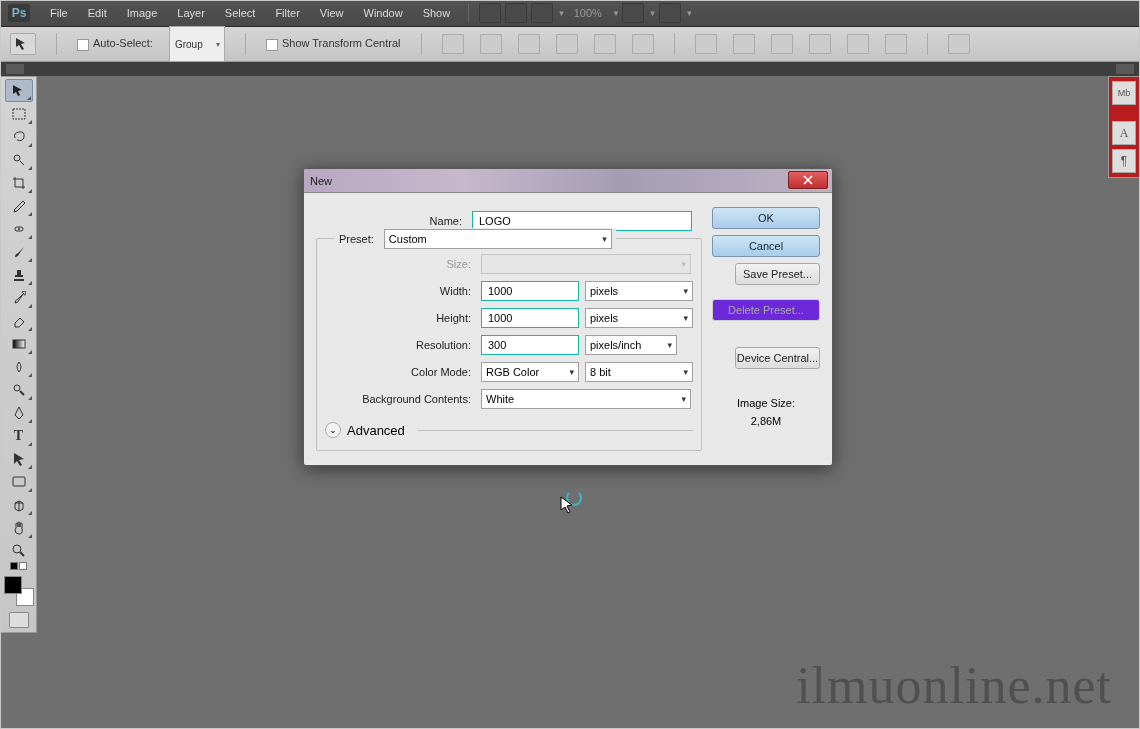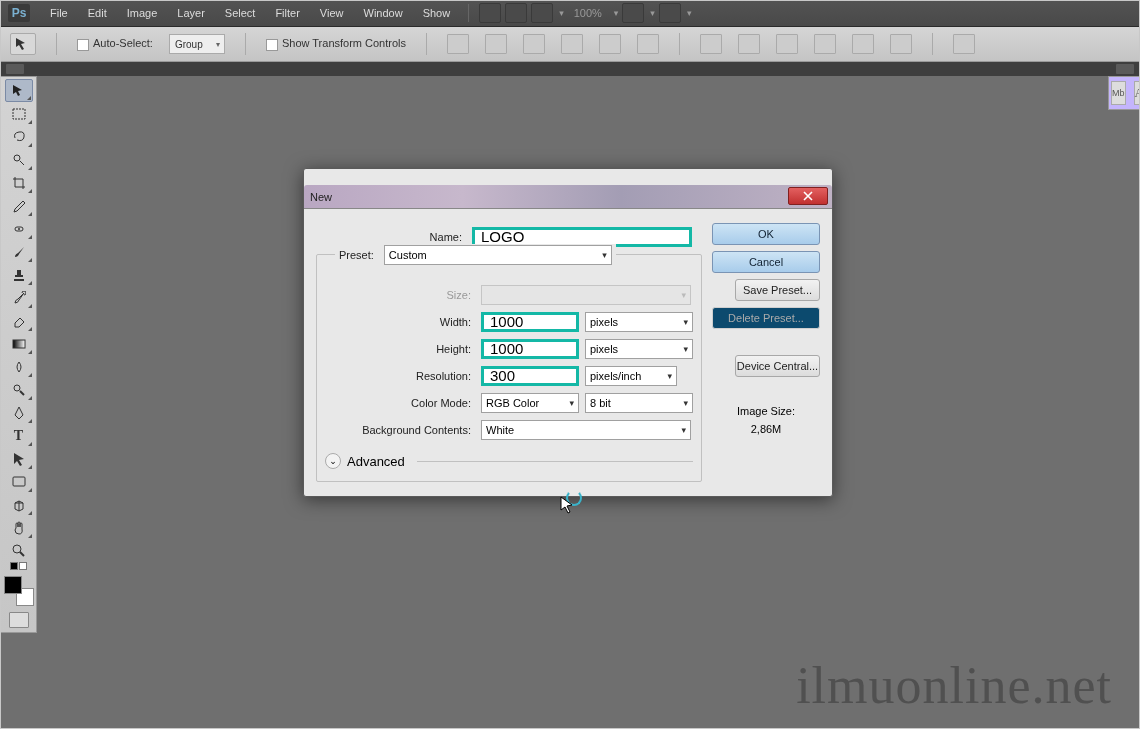--- a/index.html
+++ b/index.html
@@ -14,21 +14,21 @@
 .zoom-label { color: #999; font-size: 11px; padding: 0 6px;}
 .dd-arrow{ color:#999; font-size:9px; margin-left:2px;}
 .workspace-tabs { margin-left: auto; display: flex; gap: 2px; }
 .ws-tab { padding: 5px 12px; font-size: 10px; color: #ccc; letter-spacing: 0.5px;}
 .ws-tab.active { background: #767676; color: #fff; border-radius: 2px;}
 
 
 .optbar { height: 35px; background: linear-gradient(#d5d5d5, #c4c4c4); display: flex; align-items: center; padding: 0 10px; font-size: 11px; color: #333; border-bottom: 1px solid #9a9a9a; gap:16px;}
 .opt-tool-icon{ width:26px; height:22px; display:flex; align-items:center; justify-content:center; border:1px solid #aaa; border-radius:2px; background:#d8d8d8;}
 .opt-checkbox{ width:12px; height:12px; border:1px solid #999; background:#fff; display:inline-block; vertical-align:middle; margin-right:4px;}
-.opt-select { height: 20px; border: 1px solid #aaa; background: #eee; font-size: 10px; padding: 1px 16px 1px 5px; position:relative; display:inline-flex; align-items:center;}
+.opt-select { height: 36px; border: 1px solid #aaa; background: #eee; font-size: 10px; padding: 1px 16px 1px 5px; position:relative; display:inline-flex; align-items:center;}
 .opt-select::after{content:"▾"; position:absolute; right:4px; font-size:8px; color:#666;}
 .opt-vbar{ width:1px; height:22px; background:#aaa; margin:0 4px;}
 .opt-iconbtn{ width:22px; height:20px; background:#ccc; border:1px solid #aaa; border-radius:1px;}
 
 
 .workarea { position: absolute; top: 62px; bottom: 0; left: 0; right: 0; background: #6f6f6f; }
 
 
 .tabstrip { position:absolute; top:0; left:0; right:0; height:14px; background:#3e3e3e;}
 .tabstrip .stub{ position:absolute; top:2px; width:18px; height:10px; background:#5a5a5a; border-radius:1px;}
@@ -40,48 +40,48 @@
 .tool-btn.active{ background:#aeb9c9; border:1px solid #7a8aa5; border-radius:2px;}
 .tool-tri{ position:absolute; bottom:1px; right:1px; width:0; height:0; border-right:4px solid #555; border-top:4px solid transparent;}
 .color-swatches{ width:30px; height:30px; position:relative; margin:4px auto;}
 .swatch-fg{ width:18px; height:18px; background:#000; border:1px solid #888; position:absolute; top:0; left:0;}
 .swatch-bg{ width:18px; height:18px; background:#fff; border:1px solid #888; position:absolute; bottom:0; right:0;}
 .mini-sw { display:flex; gap:1px; justify-content:center; margin-bottom:2px;}
 .mini-sw div{width:8px;height:8px; border:1px solid #777;}
 .qmask { width:20px; height:16px; border:1px solid #888; margin:2px auto; background:#ddd; border-radius:1px;}
 
 
-.rpanel{ position:absolute; right:0; top:14px; width:32px; background:#c4b5fd; border:1px solid #999; display:flex; flex-direction:row; gap:4px; padding:4px 2px;}
+.rpanel{ position:absolute; right:0; top:14px; width:32px; background:#b91c1c; border:1px solid #999; display:flex; flex-direction:column; gap:4px; padding:4px 2px;}
 .rpanel .ric{ width:24px; height:24px; margin:0 auto; background:#ddd; border:1px solid #aaa; display:flex; align-items:center; justify-content:center; font-size:12px; color:#555;}
 
 
 .canvas-bg{ position:absolute; left:37px; right:32px; top:14px; bottom:0; background:#6f6f6f;}
 
 
 .dialog{ position:absolute; left:303px; top:168px; width:530px; background:#e8e8e8; border:1px solid #5a5a5a; box-shadow: 0 3px 18px rgba(0,0,0,0.5); border-radius:3px;}
-.dlg-title{ height:24px; background: linear-gradient(90deg, #b9a7c2, #c7b8cc 30%, #a39db4 60%, #bfb2c5); display:flex; align-items:center; padding:0 6px; font-size:11px; color:#222; border-bottom:1px solid #888; border-radius:3px 3px 0 0; position:relative;margin-top:16px;}
+.dlg-title{ height:24px; background: linear-gradient(90deg, #b9a7c2, #c7b8cc 30%, #a39db4 60%, #bfb2c5); display:flex; align-items:center; padding:0 6px; font-size:11px; color:#222; border-bottom:1px solid #888; border-radius:3px 3px 0 0; position:relative;}
 .dlg-close{ position:absolute; right:4px; top:2px; width:40px; height:18px; background: linear-gradient(#e36060,#c13030); border:1px solid #802020; border-radius:2px; color:#fff; display:flex; align-items:center; justify-content:center; font-size:11px; font-weight:bold;}
 .dlg-body{ padding:14px 12px 14px 12px; display:flex; gap:10px;justify-content:center;}
 .dlg-left{ flex:1;}
 .dlg-right{ width:124px; display:flex; flex-direction:column; gap:6px;}
 
 .row{ display:flex; align-items:center; height:27px; gap:6px;}
 .row-label{ width: 150px; text-align:right; font-size:11px; color:#222; padding-right:4px;}
 .row-label.dim{ color:#999;}
-.txt-input{ height:20px; border:3px solid #14b8a6; background:#fff; font-size:15px; padding:2px 6px; }
+.txt-input{ height:20px; border:1px solid #14b8a6; background:#fff; font-size:11px; padding:2px 6px; }
 .sel{ height:20px; border:1px solid #a0a0a0; background:#fff; font-size:11px; padding:1px 4px; position:relative; display:flex; align-items:center;}
 .sel .arr{ position:absolute; right:4px; font-size:9px; color:#333;}
 .sel.disabled{ background:#e5e5e5; border-color:#c5c5c5;}
 
 .preset-group{ border:1px solid #c0c0c0; border-radius:2px; margin-top:4px; padding:10px 8px 12px 8px; position:relative;}
 .preset-group .legend-row{ position:absolute; top:-11px; left:18px; background:#e8e8e8; padding:0 4px; display:flex; align-items:center; gap:6px; height:22px;}
 
 .btn{ height:22px; border:1px solid #7a94b4; border-radius:3px; background:linear-gradient(#cde4f5,#a8cceb); font-size:11px; color:#123; display:flex; align-items:center; justify-content:center; cursor:pointer;}
 .btn.plain{ background:linear-gradient(#f2f2f2,#dcdcdc); border-color:#a8a8a8; color:#222;margin-left:23px;}
-.btn.disabled{ background:#0c4a6e; color:#aaa; border-color:#cfcfcf; cursor:default;}
+.btn.disabled{ background:#6d28d9; color:#aaa; border-color:#cfcfcf; cursor:default;margin-top:8px;}
 
 .img-size{ text-align:center; font-size:11px; margin-top:20px; line-height:1.6;}
 
 .adv-row{ display:flex; align-items:center; gap:6px; margin-top:10px;}
 .adv-ic{ width:16px; height:16px; border:1px solid #aaa; border-radius:8px; display:flex; align-items:center; justify-content:center; font-size:9px; background:#f3f3f3;}
 .adv-line{ flex:1; height:1px; background:#c0c0c0; margin-left:6px;}
 
 
 .cursor{ position:absolute; left:560px; top:496px; width:20px; height:20px; pointer-events:none;}
 .cursor svg{position:absolute;}
@@ -124,21 +124,21 @@
 <div class="optbar">
   <div class="opt-tool-icon">
     <svg width="16" height="14" viewBox="0 0 16 14">
         <path d="M1 1 L1 10 L4 8 L7 13 L9 12 L6 7 L10 6 Z" fill="#333"></path>
       </svg>
   </div>
   <div class="opt-vbar"></div>
   <label><span class="opt-checkbox"></span><span>Auto-Select:</span></label>
   <div class="opt-select" style="width:56px">Group</div>
   <div class="opt-vbar"></div>
-  <label><span class="opt-checkbox"></span><span>Show Transform Controls</span></label>
+  <label><span class="opt-checkbox"></span><span>Show Transform Central</span></label>
   <div class="opt-vbar"></div>
   <div class="opt-iconbtn"></div>
   <div class="opt-iconbtn"></div>
   <div class="opt-iconbtn"></div>
   <div class="opt-iconbtn"></div>
   <div class="opt-iconbtn"></div>
   <div class="opt-iconbtn"></div>
   <div class="opt-vbar"></div>
   <div class="opt-iconbtn"></div>
   <div class="opt-iconbtn"></div>
@@ -330,21 +330,21 @@
 
       <div class="preset-group">
         <div class="legend-row">
           <span class="row-label" style="width:auto">Preset:</span>
           <div class="sel" style="width:228px">
               <span>Custom</span>
               <span class="arr">▾</span>
             </div>
         </div>
 
-        <div class="row" style="margin-top:16px">
+        <div class="row" style="margin-top:1px">
           <div class="row-label dim">Size:</div>
           <div class="sel disabled" style="width:210px">
               <span></span>
               <span class="arr" style="color:#bbb">▾</span>
             </div>
         </div>
         <div class="row">
           <div class="row-label">Width:</div>
           <input class="txt-input" style="width: 98px;" value="1000">
           <div class="sel" style="width:108px">

